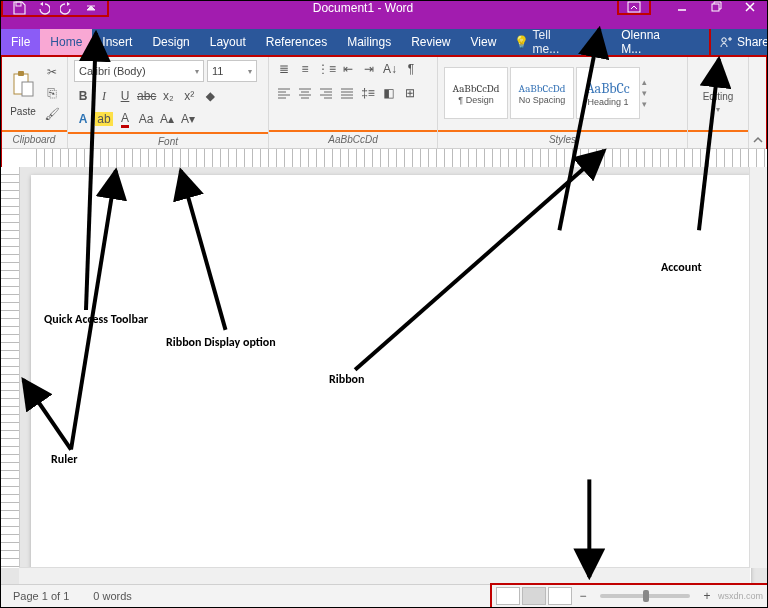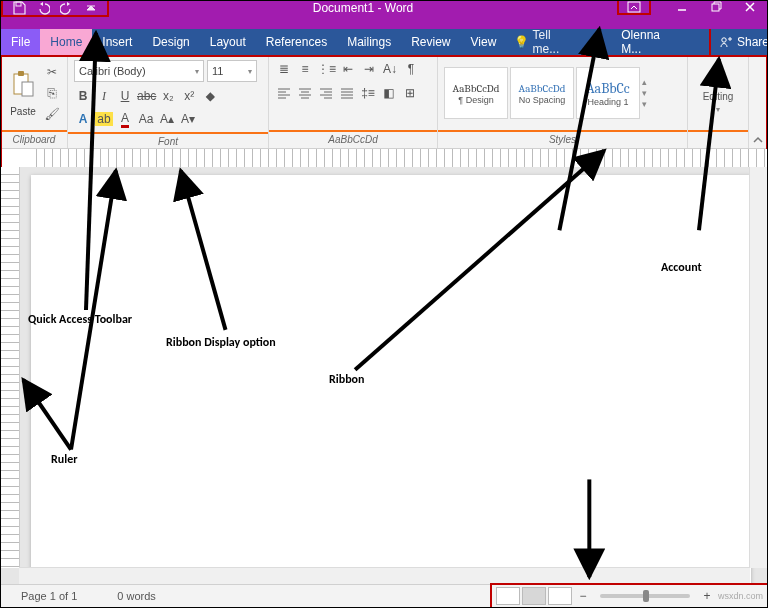--- a/index.html
+++ b/index.html
@@ -40,21 +40,21 @@
   
   .ruler-h{height:18px;background:#fff;border-bottom:1px solid #c9c9c9;position:relative;margin-left:28px;}
   .ruler-h::before{content:"";position:absolute;left:0;top:0;bottom:0;right:0;background:repeating-linear-gradient(to right,transparent 0,transparent 7px,#bbb 7px,#bbb 8px);}
   .doc-area{position:absolute;left:0;right:0;top:166px;bottom:22px;background:#e6e6e6;}
   .ruler-v{position:absolute;left:0;top:0;bottom:17px;width:18px;background:#fff;border-right:1px solid #c9c9c9;background-image:repeating-linear-gradient(to bottom,transparent 0,transparent 7px,#bbb 7px,#bbb 8px);}
   .page{position:absolute;left:30px;top:8px;width:720px;height:900px;background:#fff;box-shadow:0 1px 4px rgba(0,0,0,.25);}
   .scroll-v{position:absolute;right:0;top:0;bottom:17px;width:17px;background:#f0f0f0;border-left:1px solid #dcdcdc;}
   .scroll-h{position:absolute;left:18px;right:17px;bottom:0;height:17px;background:#f0f0f0;border-top:1px solid #dcdcdc;}
   
   .status{position:absolute;left:0;right:0;bottom:0;height:22px;background:#f3f3f3;border-top:1px solid #d0d0d0;display:flex;align-items:center;font-size:11px;color:#555;}
-  .status .l{padding:0 20px;}
+  .status .l{padding:0 12px;}
   .status .r{margin-left:auto;display:flex;align-items:center;height:100%;outline:2px solid #c00000;padding:0 4px;gap:2px;}
   .view-btn{width:22px;height:16px;border:1px solid #bbb;background:#fff;}
   .view-btn.active{background:#d7d7d7;}
   .zoom-track{width:90px;height:4px;background:#c8c8c8;border-radius:2px;position:relative;margin:0 6px;}
   .zoom-thumb{position:absolute;left:43px;top:-4px;width:6px;height:12px;background:#888;border-radius:2px;}
   
   .ann{position:absolute;font-family:Calibri,Arial,sans-serif;font-size:12px;color:#000;font-weight:600;line-height:1.15;pointer-events:none;}
   .svg-over{position:absolute;left:0;top:0;width:100%;height:100%;pointer-events:none;}
   .dd{font-size:8px;color:#888;}
   .ico{font-family:Arial,sans-serif;}
@@ -318,18 +318,18 @@
       <line x1="225" y1="330" x2="180" y2="170"></line>
       <line x1="355" y1="370" x2="605" y2="150"></line>
       <line x1="560" y1="230" x2="600" y2="28"></line>
       <line x1="700" y1="230" x2="720" y2="58"></line>
       <line x1="70" y1="450" x2="22" y2="380"></line>
       <line x1="70" y1="450" x2="115" y2="170"></line>
       <line x1="590" y1="480" x2="590" y2="578"></line>
     </g>
   </svg>
 
-  <div class="ann" style="left:27px;top:312px">Quick Access Toolbar</div>
+  <div class="ann" style="left:43px;top:312px">Quick Access Toolbar</div>
   <div class="ann" style="left:165px;top:335px">Ribbon Display option</div>
   <div class="ann" style="left:328px;top:372px">Ribbon</div>
   <div class="ann" style="left:660px;top:260px">Account</div>
   <div class="ann" style="left:50px;top:452px">Ruler</div>
 </div>
 
 </body></html>

